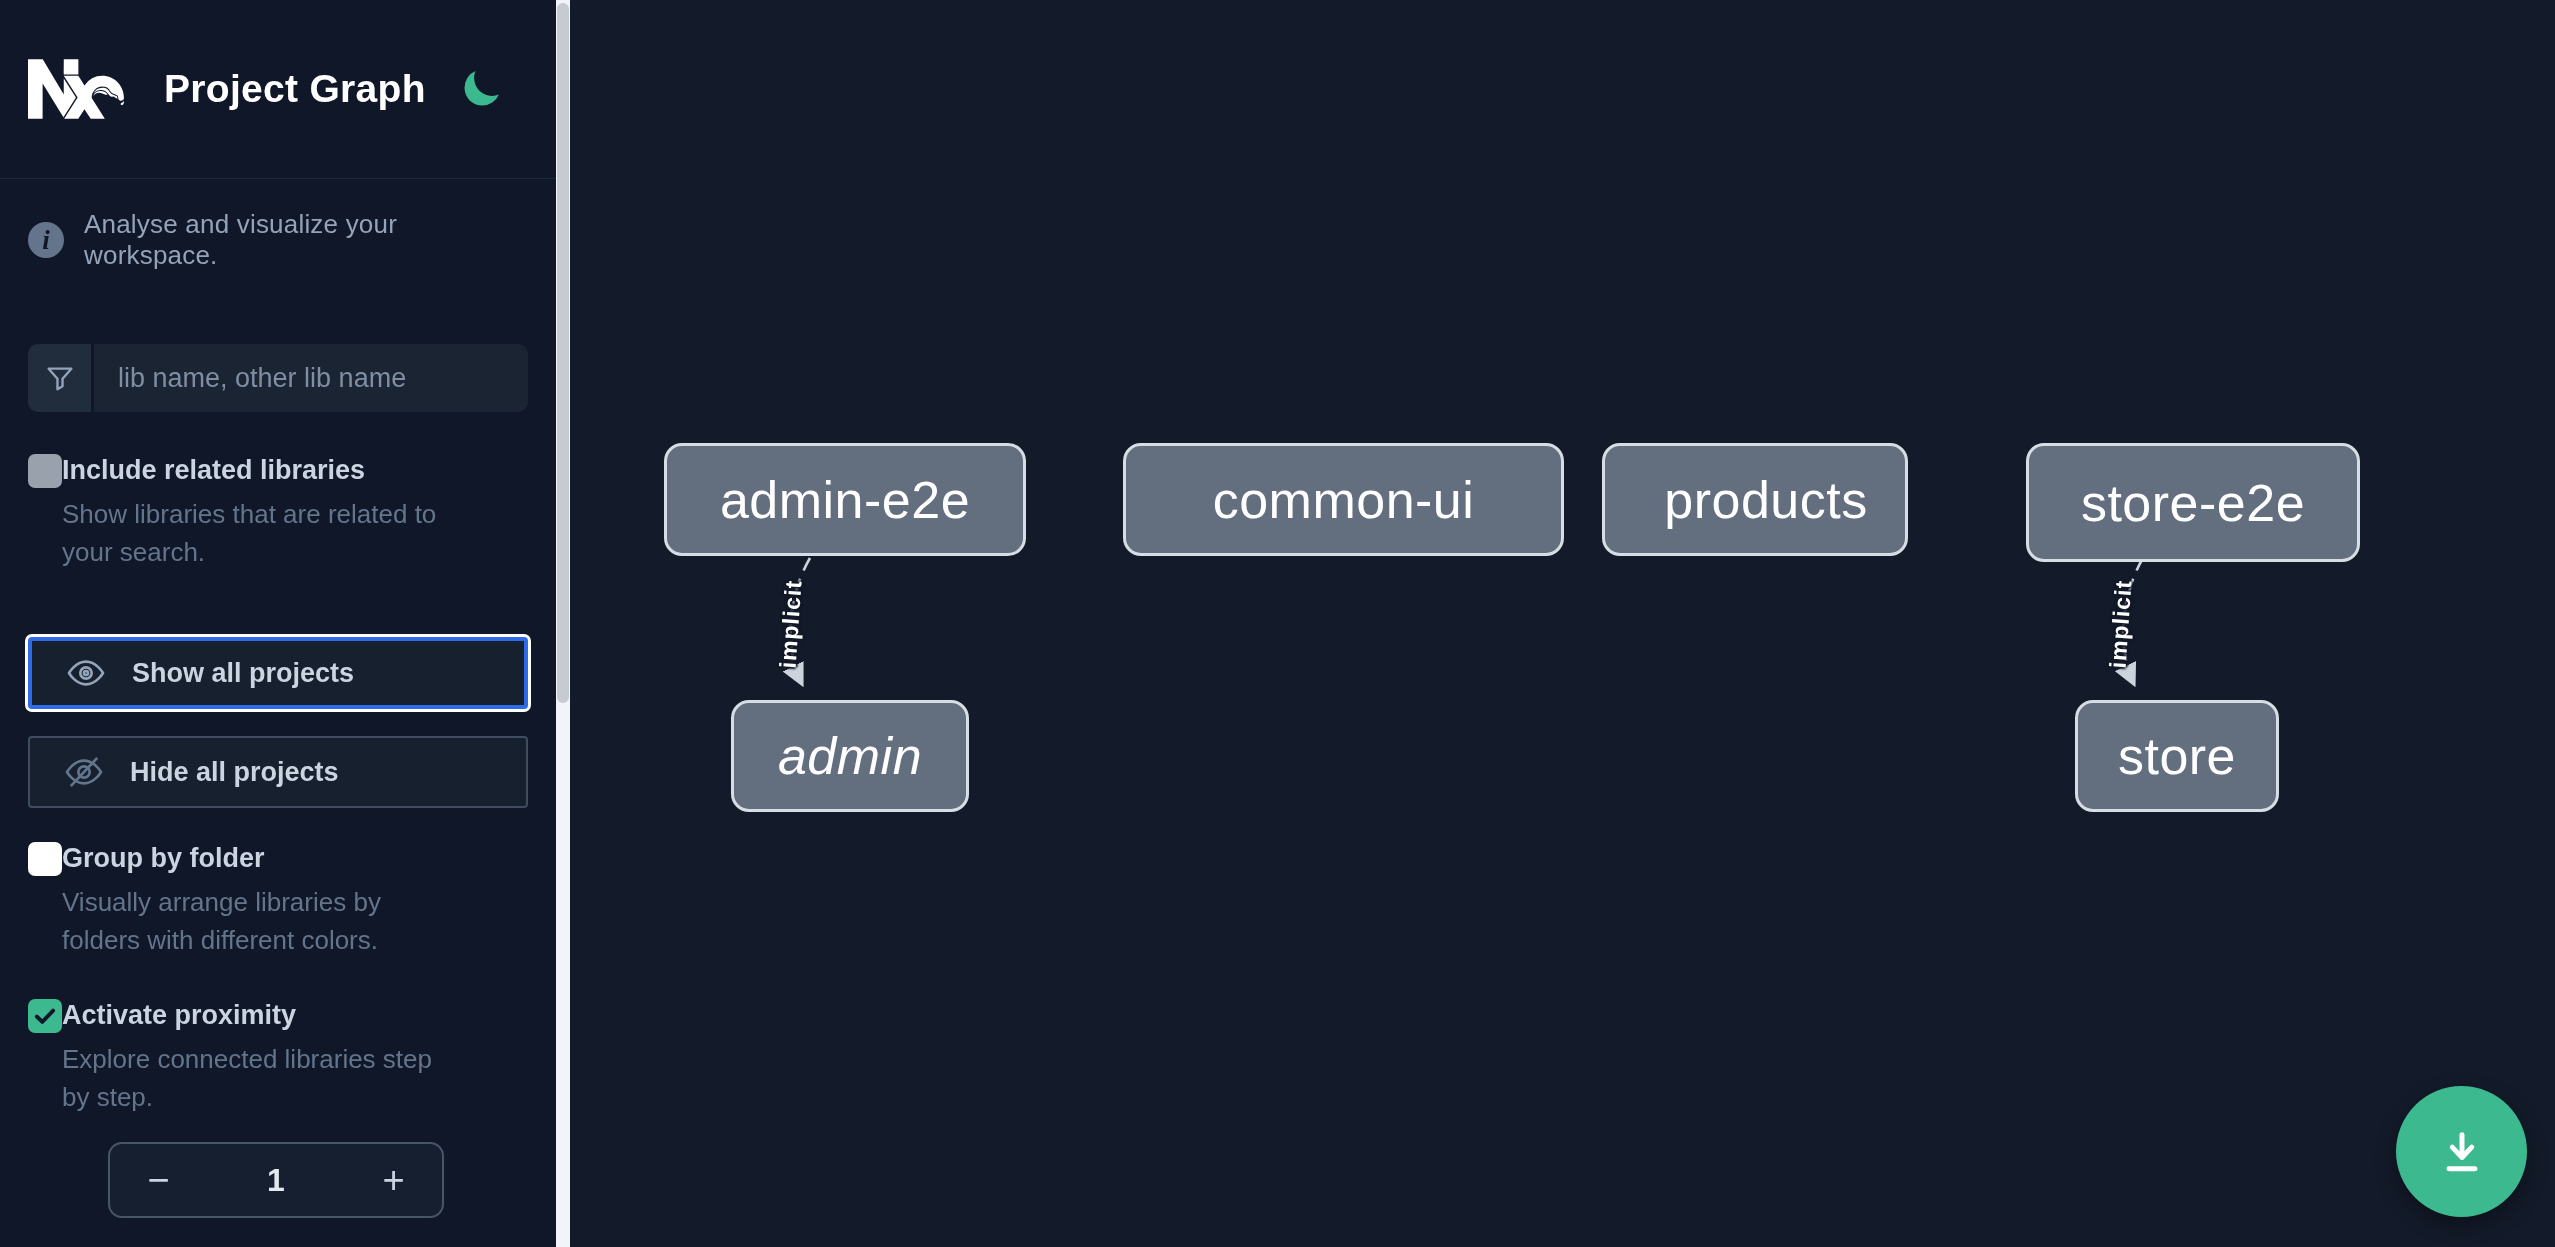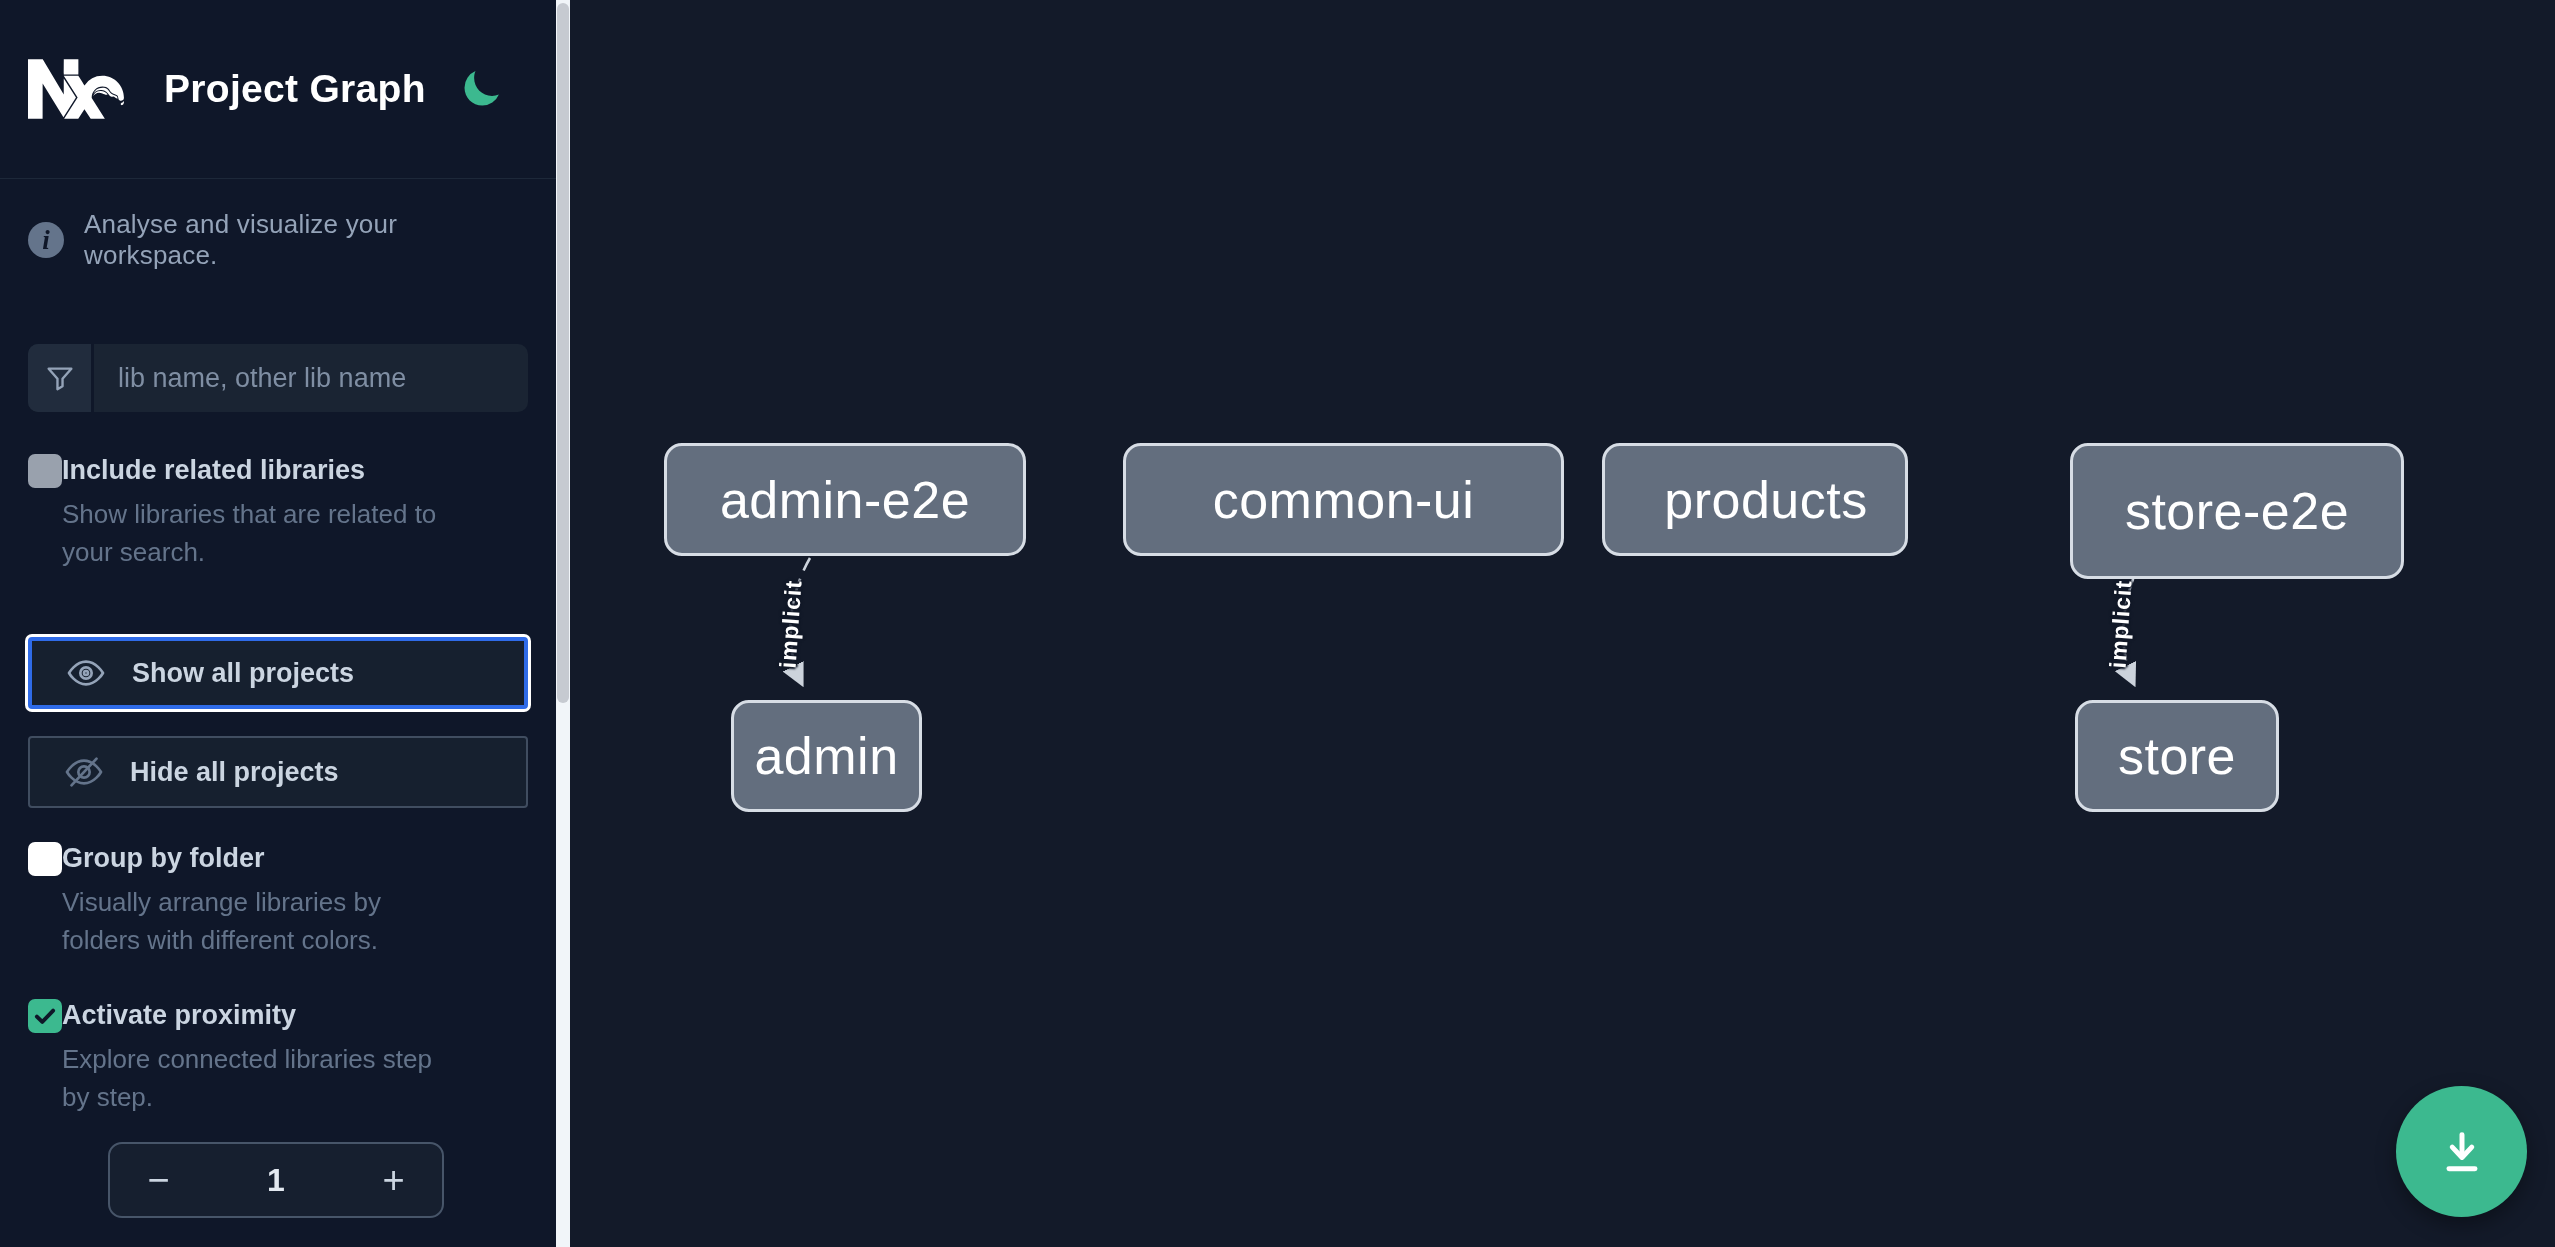--- a/index.html
+++ b/index.html
@@ -246,22 +246,22 @@
       <path d="M 240 558 C 220 592, 212 644, 232 684" fill="none" stroke="#ccd3dc" stroke-width="2.6" stroke-dasharray="14 9" marker-end="url(#arrow)"></path>
       <path d="M 1573 558 C 1553 592, 1545 644, 1564 684" fill="none" stroke="#ccd3dc" stroke-width="2.6" stroke-dasharray="14 9" marker-end="url(#arrow)"></path>
     </svg>
 
     <div class="edge-label" style="left:221px; top:624px;">implicit</div>
     <div class="edge-label" style="left:1551px; top:624px;">implicit</div>
 
     <div class="graph-node" style="left:94px;  top:443px; width:362px; height:113px;">admin-e2e</div>
     <div class="graph-node" style="left:553px; top:443px; width:441px; height:113px;">common-ui</div>
     <div class="graph-node" style="left:1032px; top:443px; width:306px; height:113px;padding-left:22px;">products</div>
-    <div class="graph-node" style="left:1500px; top:443px; width:334px; height:136px;">store-e2e</div>
-    <div class="graph-node" style="left:161px; top:700px; width:191px; height:112px;">admin</div>
+    <div class="graph-node" style="left:1456px; top:443px; width:334px; height:119px;">store-e2e</div>
+    <div class="graph-node" style="left:161px; top:700px; width:238px; height:112px;font-style:italic;">admin</div>
     <div class="graph-node" style="left:1505px; top:700px; width:204px; height:112px;text-align:center;">store</div>
 
     <button class="fab">
       <svg width="52" height="52" viewBox="0 0 48 48" fill="none" stroke="#ffffff" stroke-width="4.6" stroke-linecap="round" stroke-linejoin="round">
         <path d="M24 8v20"></path>
         <path d="M15 19.5L24 29l9-9.5"></path>
         <path d="M12 39.5h24"></path>
       </svg>
     </button>
 

